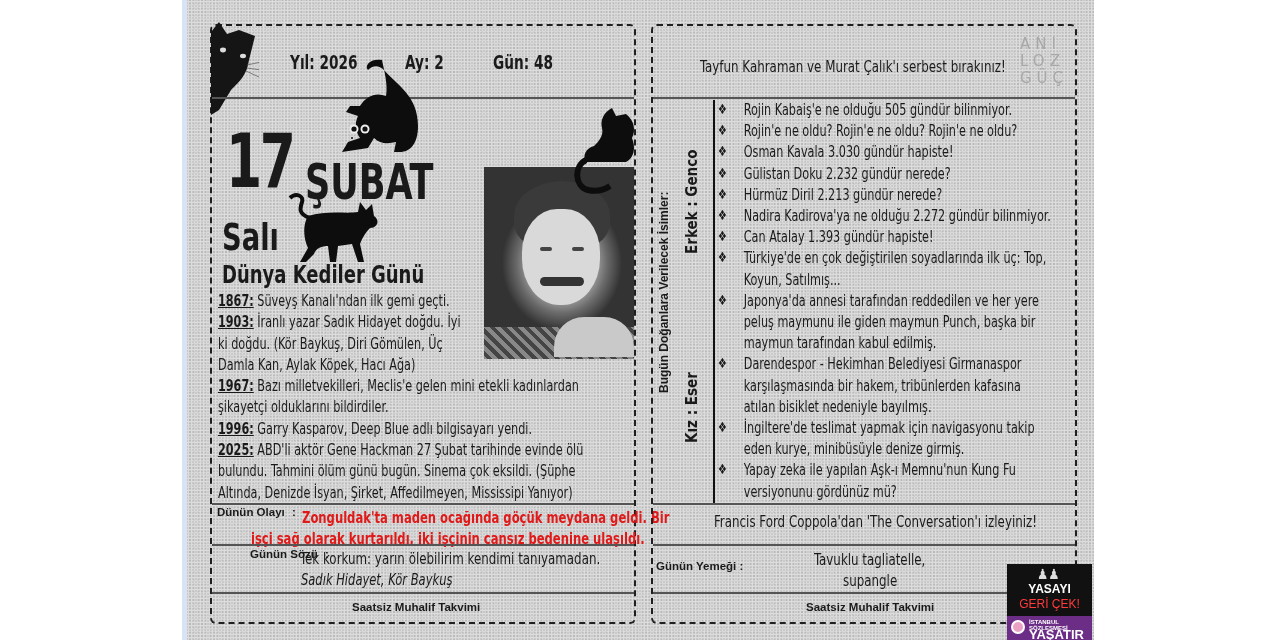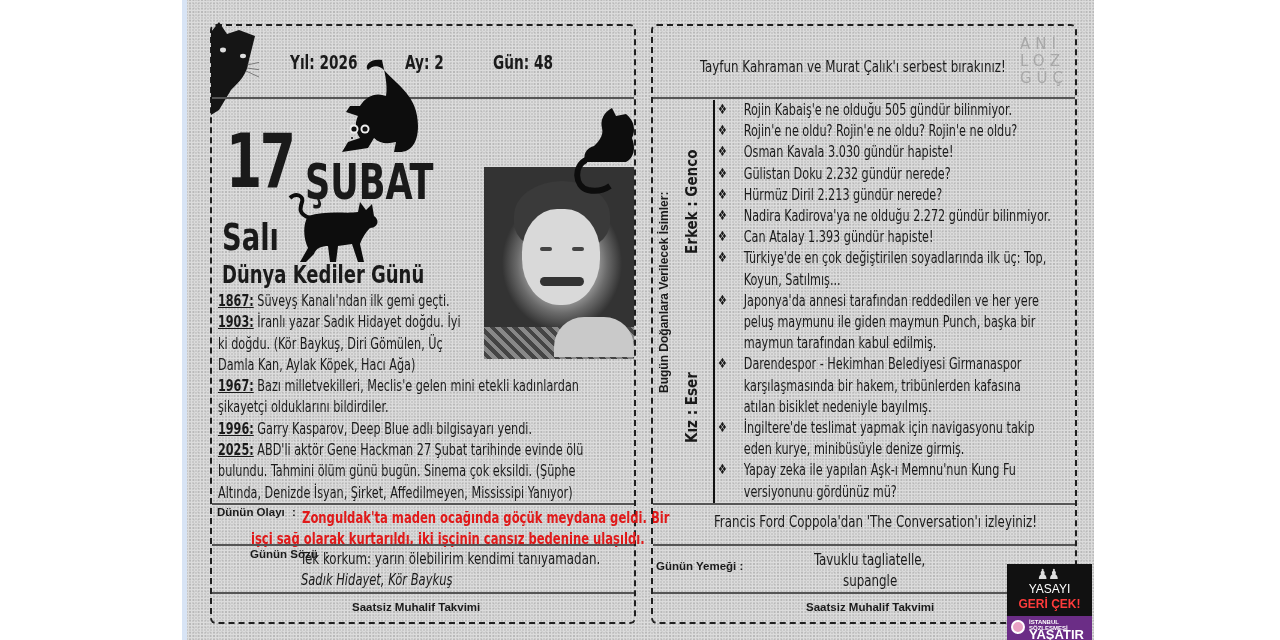--- a/index.html
+++ b/index.html
@@ -74,22 +74,22 @@
 
   .vert { position:absolute; transform:rotate(-90deg); transform-origin:left top; white-space:nowrap; }
 
   .anilozguc { position:absolute; left:1020px; top:36px; font-family:"DejaVu Sans", sans-serif; font-size:15px; line-height:17px; color:#a8a8a8; letter-spacing:5px; }
 
   .badge {
     position:absolute; left:1007px; top:564px; width:85px; height:76px; overflow:hidden;
   }
   .badge-top { position:absolute; left:0; top:0; width:85px; height:52px; background:#111; }
   .badge-bottom { position:absolute; left:0; top:52px; width:85px; height:24px; background:#6b2d86; }
-  .badge-l1 { position:absolute; left:0; width:85px; top:18px; text-align:center; color:#fff; font-weight:normal; font-size:12px; font-family:"Liberation Sans", sans-serif; }
-  .badge-l2 { position:absolute; left:0; width:85px; top:33px; text-align:center; color:#ff3b3b; font-weight:bold; font-size:12px; font-family:"Liberation Sans", sans-serif; }
+  .badge-l1 { position:absolute; left:0; width:85px; top:18px; text-align:center; color:#fff; font-weight:bold; font-size:12px; font-family:"Liberation Sans", sans-serif; }
+  .badge-l2 { position:absolute; left:0; width:85px; top:33px; text-align:center; color:#ff3b3b; font-weight:normal; font-size:12px; font-family:"Liberation Sans", sans-serif; }
   .badge-l3 { position:absolute; left:22px; top:3px; color:#fff; font-weight:bold; font-size:6px; font-family:"Liberation Sans", sans-serif; }
   .badge-l4 { position:absolute; left:22px; top:11px; color:#fff; font-weight:bold; font-size:13px; font-family:"Liberation Sans", sans-serif; }
   .badge-venus { position:absolute; left:4px; top:4px; width:14px; height:14px; border-radius:50%; background:#e9a2c4; border:2px solid #fff; box-sizing:border-box; }
   .badge-cats { position:absolute; left:30px; top:2px; color:#ddd; font-size:14px; }
 </style>
 </head>
 <body>
 
 <div class="edge-left"></div>
 <div class="paper"></div>

